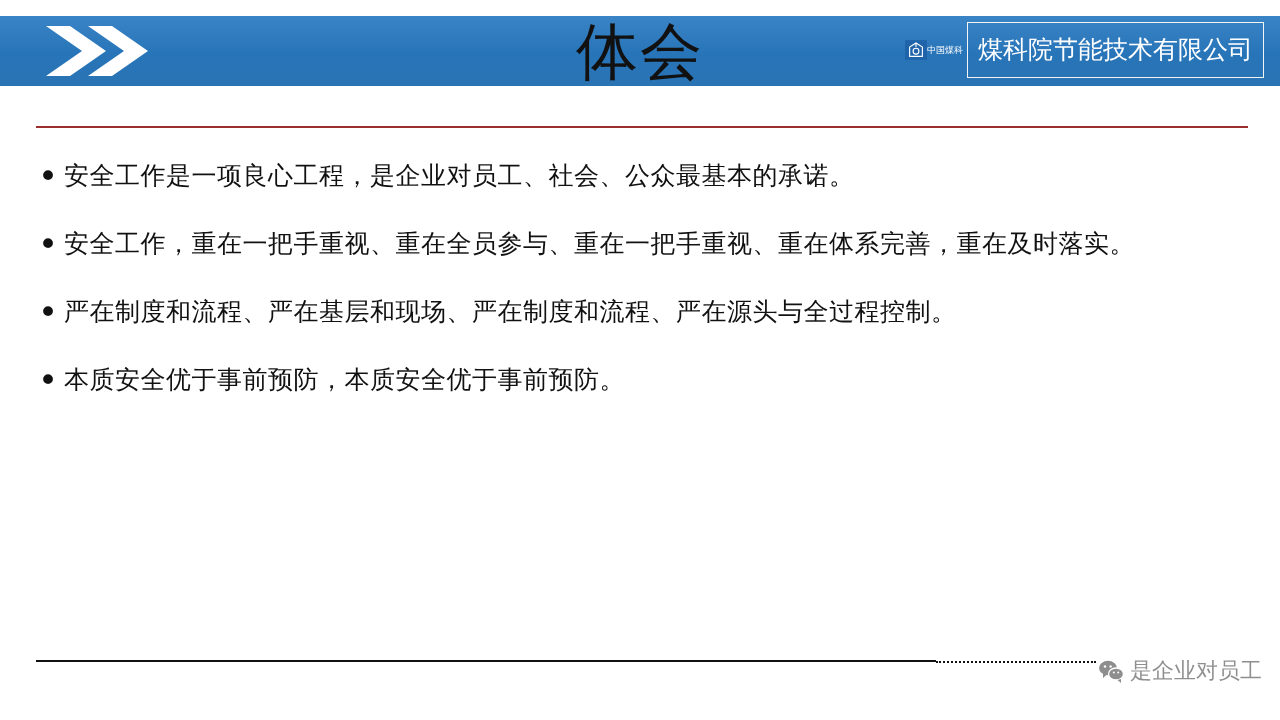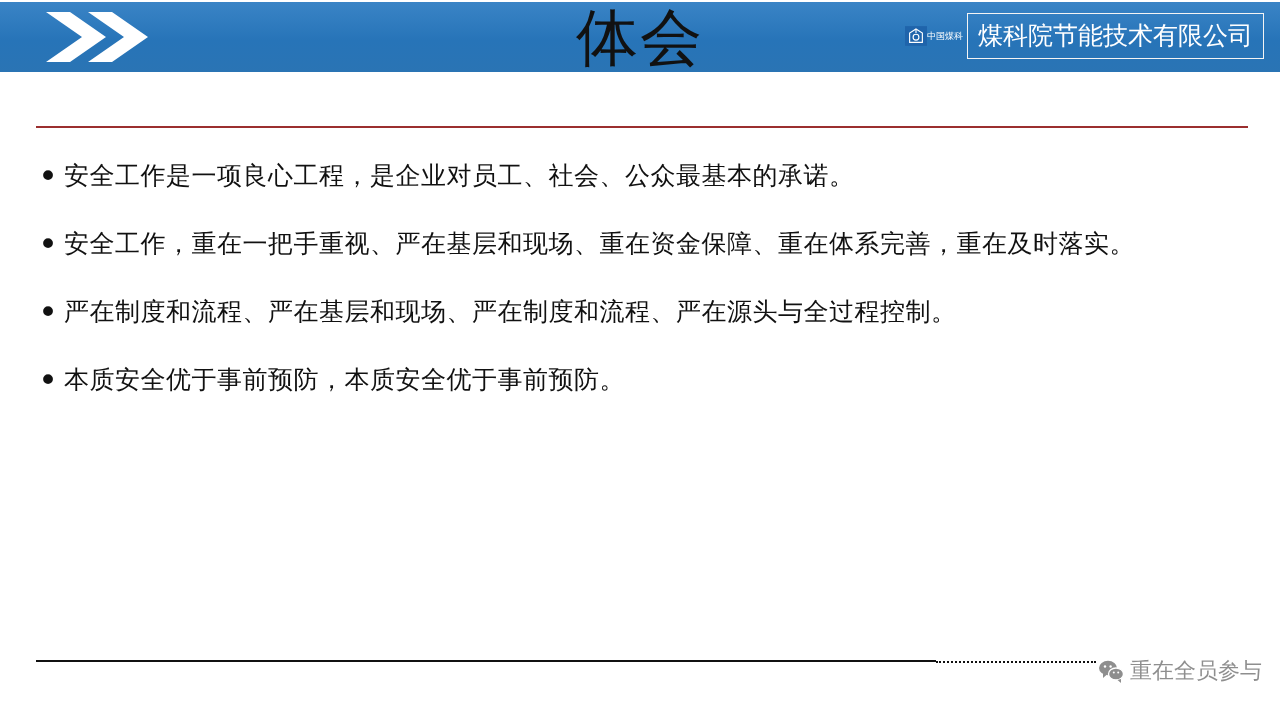--- a/index.html
+++ b/index.html
@@ -13,21 +13,21 @@
   .slide {
     position: relative;
     width: 1280px;
     height: 720px;
     background: #ffffff;
   }
 
   
   .header-bar {
     position: absolute;
-    left: 0; top: 2px;
+    left: 0; top: 16px;
     width: 1280px; height: 70px;
     background: #2f7bbf;
     background: linear-gradient(180deg,#3a84c6 0%, #2774b8 55%, #2a74b4 100%);
   }
   .chevrons {
     position: absolute;
     left: 46px; top: 6px;
     width: 150px; height: 58px;
   }
   .slide-title {
@@ -61,21 +61,21 @@
     font-size: 9px;
     color: #ffffff;
     letter-spacing: 0px;
     margin-top: 1px;
     white-space: nowrap;
   }
   .company-box {
     border: 1px solid #f4f4f4;
     padding: 3px 10px 5px 10px;
     margin-left: 4px;
-    height: 46px;
+    height: 56px;
     display: flex;
     align-items: center;
   }
   .company-name {
     font-size: 25px;
     color: #ffffff;
     white-space: nowrap;
     font-family: "DejaVu Sans", "Liberation Sans", sans-serif;
   }
 
@@ -188,21 +188,21 @@
 
   <div class="body">
 
     <div class="bullet">
       <span class="dot">•</span>
       <span class="txt">安全工作是一项良心工程，是企业对员工、社会、公众最基本的承诺。</span>
     </div>
 
     <div class="bullet">
       <span class="dot">•</span>
-      <span class="txt">安全工作，重在一把手重视、严在基层和现场、重在资金保障、重在体系完善，重在及时落实。</span>
+      <span class="txt">安全工作，重在一把手重视、重在全员参与、重在一把手重视、重在体系完善，重在及时落实。</span>
     </div>
 
     <div class="bullet">
       <span class="dot">•</span>
       <span class="txt">严在制度和流程、严在基层和现场、严在制度和流程、严在源头与全过程控制。</span>
     </div>
 
     <div class="bullet">
       <span class="dot">•</span>
       <span class="txt">本质安全优于事前预防，本质安全优于事前预防。</span>
@@ -222,16 +222,16 @@
           <polygon points="23,21 23,25 19.5,22" fill="#333333"></polygon>
         </g>
         <g fill="#ffffff">
           <circle cx="7" cy="8.5" r="1.2"></circle>
           <circle cx="12.6" cy="8.5" r="1.2"></circle>
           <circle cx="15.8" cy="14.5" r="1"></circle>
           <circle cx="20.2" cy="14.5" r="1"></circle>
         </g>
       </svg>
     </span>
-    <span class="wm-text">重在全员参与</span>
+    <span class="wm-text">是企业对员工</span>
   </div>
 
 </div>
 
 </body></html>

